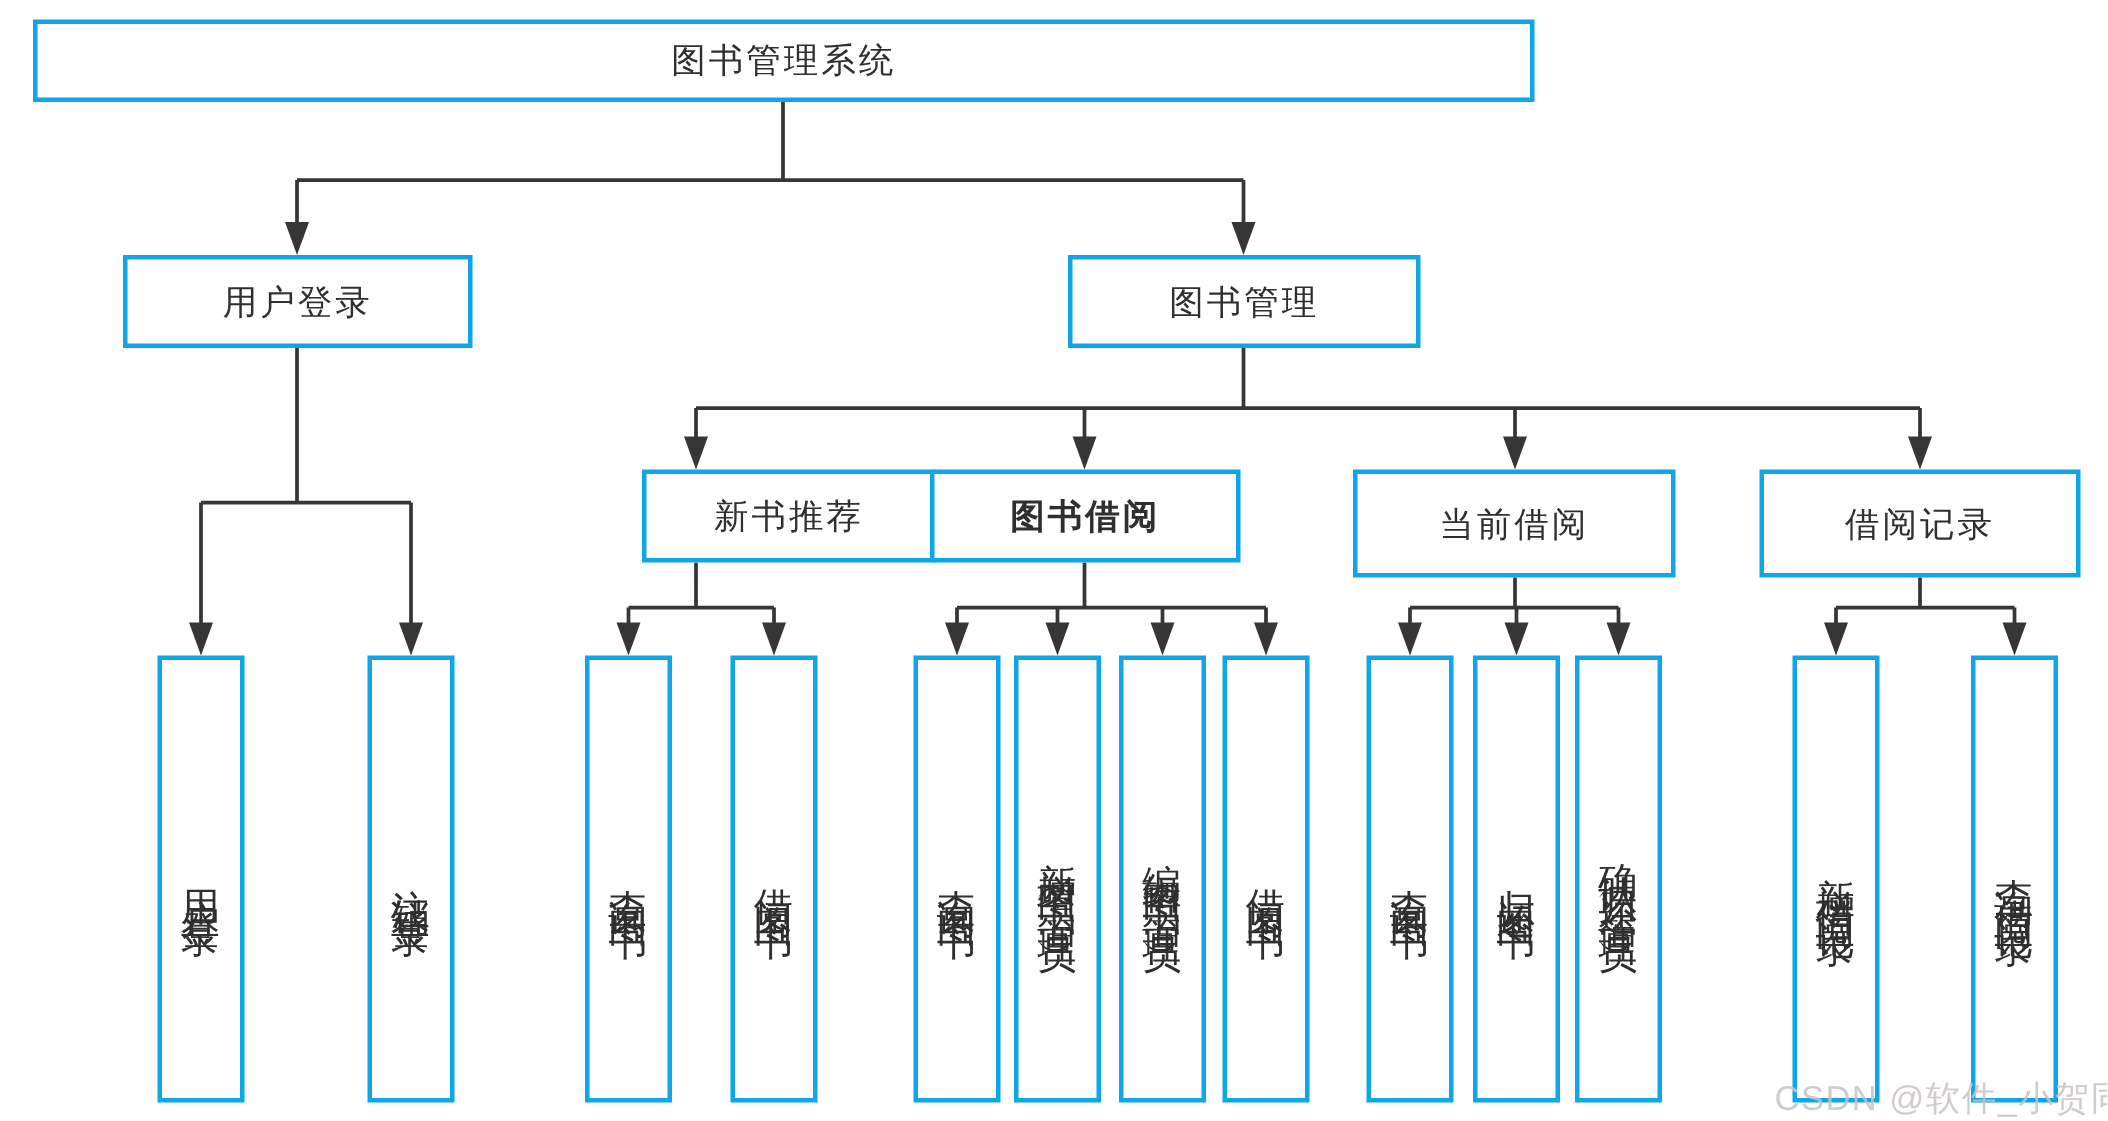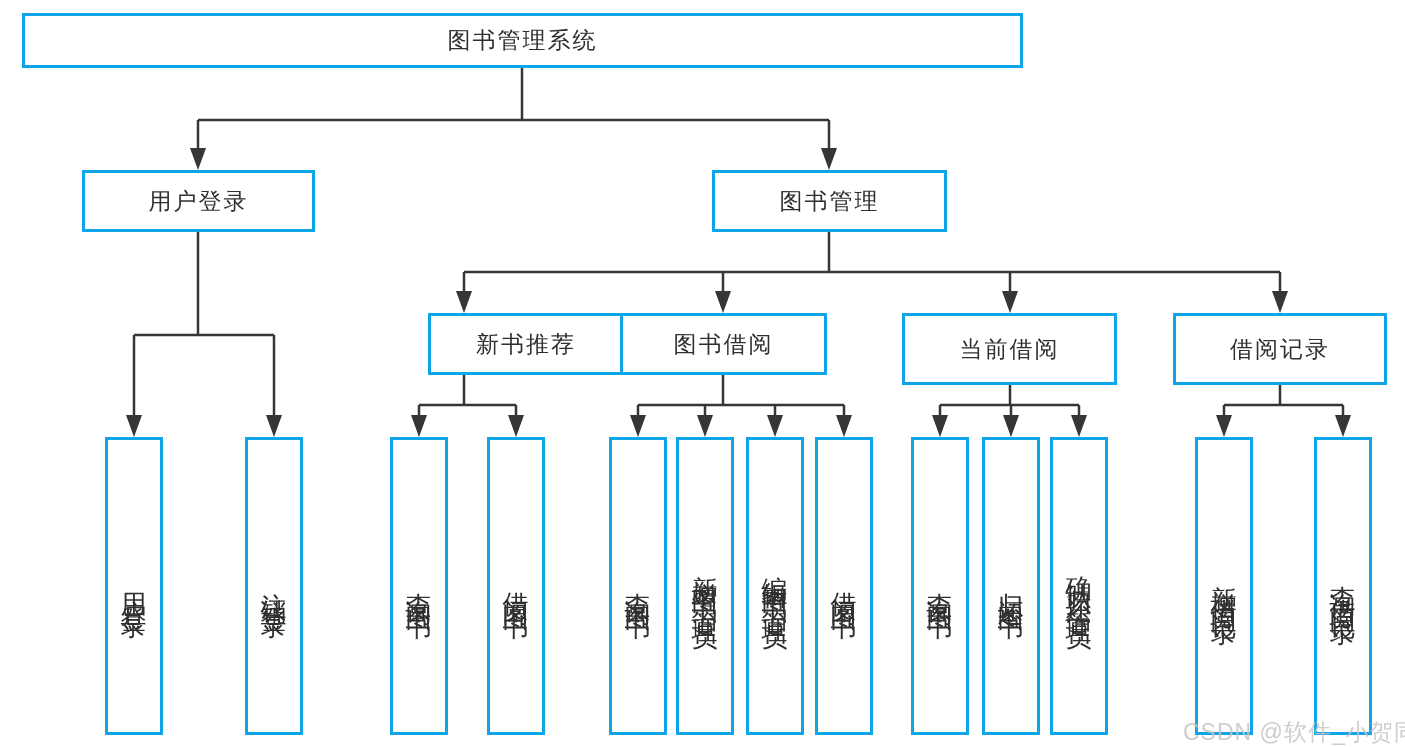--- a/index.html
+++ b/index.html
@@ -124,21 +124,21 @@
       <polygon points="1335,415 1351,415 1343,437"></polygon>
     </g>
   </svg>
 
   <div class="node hnode" style="left:22px; top:13px; width:1001px; height:55px;">图书管理系统</div>
 
   <div class="node hnode" style="left:82px; top:170px; width:233px; height:62px;">用户登录</div>
   <div class="node hnode" style="left:712px; top:170px; width:235px; height:62px;">图书管理</div>
 
   <div class="node hnode" style="left:380px; top:313px; width:196px; height:62px;margin-left:48px;">新书推荐</div>
-  <div class="node hnode" style="left:620px; top:313px; width:207px; height:62px;">图书借阅</div>
+  <div class="node hnode" style="left:620px; top:313px; width:207px; height:62px;font-weight:bold;">图书借阅</div>
   <div class="node hnode" style="left:902px; top:313px; width:215px; height:72px;">当前借阅</div>
   <div class="node hnode" style="left:1173px; top:313px; width:214px; height:72px;">借阅记录</div>
 
   <div class="node leaf" style="left:105px; top:437px; width:58px; height:298px;">用户登录</div>
   <div class="node leaf" style="left:245px; top:437px; width:58px; height:298px;">注销登录</div>
 
   <div class="node leaf" style="left:390px; top:437px; width:58px; height:298px;">查询图书</div>
   <div class="node leaf" style="left:487px; top:437px; width:58px; height:298px;">借阅图书</div>
 
   <div class="node leaf" style="left:609px; top:437px; width:58px; height:298px;">查询图书</div>

